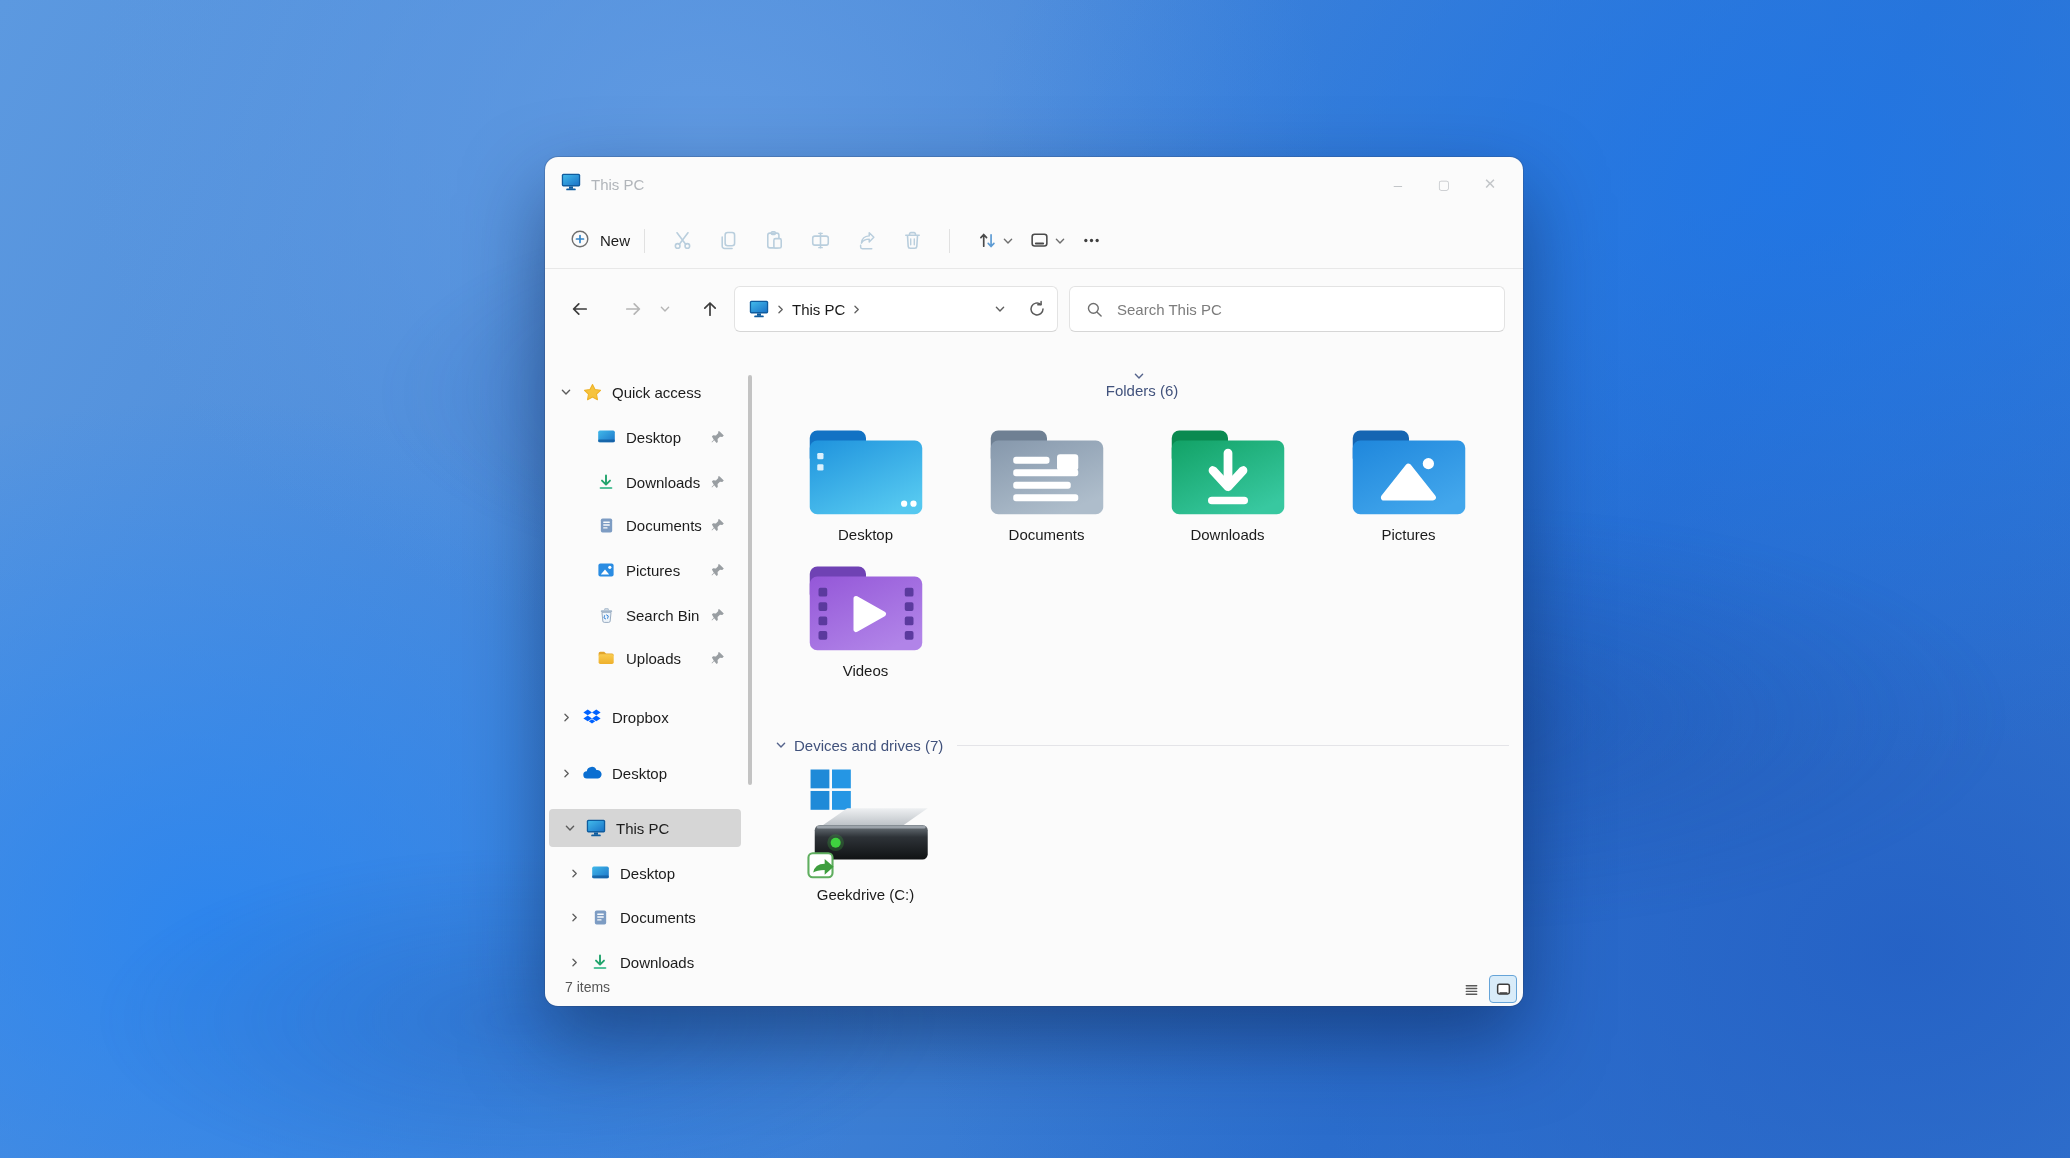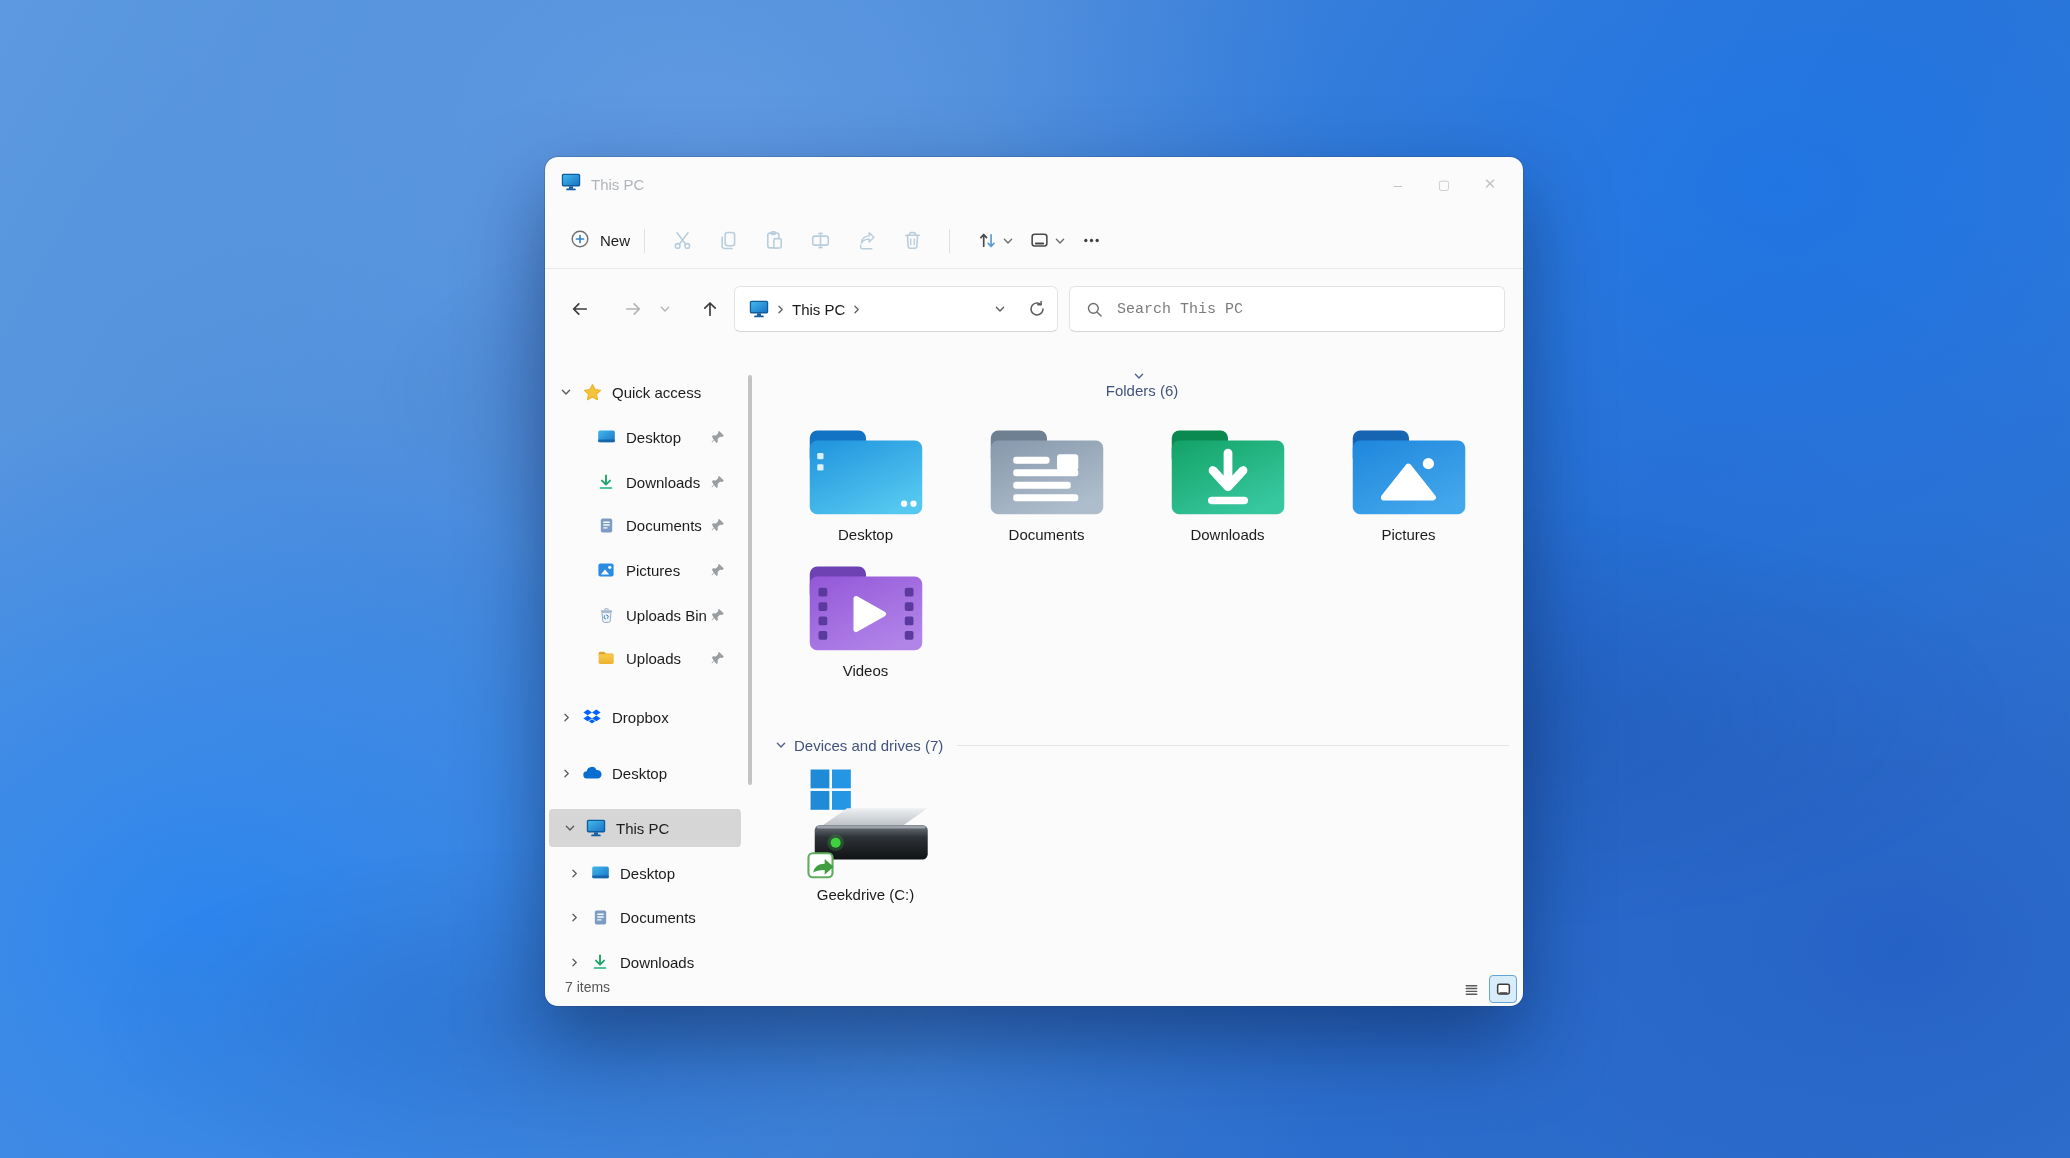--- a/index.html
+++ b/index.html
@@ -42,21 +42,21 @@
   .nav-enabled{color:#3c3c3c;}
   .nav-disabled{color:#b5b5b5;}
   .addressbar{position:absolute;left:189px;top:17px;width:322px;height:44px;background:#fff;
     border:1px solid #e3e3e3;border-bottom-color:#d6d6d6;border-radius:6px;display:flex;align-items:center;}
   .crumb-chev{color:#5f5f5f;margin:0 6px;display:flex;}
   .crumb-text{font-size:15px;color:#191919;}
   .addr-right{margin-left:auto;display:flex;align-items:center;color:#5a5a5a;}
   .searchbox{position:absolute;left:524px;top:17px;width:434px;height:44px;background:#fff;
     border:1px solid #e3e3e3;border-bottom-color:#d6d6d6;border-radius:6px;display:flex;align-items:center;}
   .searchbox input{border:none;outline:none;background:transparent;font-size:15px;color:#333;width:330px;
-    font-family:Liberation Mono, monospace;}
+    font-family:Liberation Sans, sans-serif;}
   .searchbox input::placeholder{color:#7c7c7c;}
   .search-icon{color:#6f6f6f;margin:0 12px 0 16px;display:flex;}
   
   .sidebar{position:absolute;left:0;top:192px;width:206px;bottom:34px;}
   .sbrow{position:absolute;left:0;width:200px;height:38px;display:flex;align-items:center;font-size:15px;color:#1c1c1c;text-align:right;}
   .sbrow .chev{width:14px;display:flex;justify-content:center;color:#5c5c5c;}
   .sbrow .sbicon{display:flex;align-items:center;justify-content:center;width:22px;}
   .sbrow .sblabel{margin-left:9px;white-space:nowrap;}
   .sbrow .pin{position:absolute;right:20px;display:flex;opacity:.85;}
   .sbrow.selected{background:#d6d6d6;border-radius:4px;left:4px;width:192px;}
@@ -384,21 +384,21 @@
       <div class="sbrow" style="top: 247px;">
         <span style="width: 50px; display: inline-block;"></span>
         <span class="sbicon">
           <svg viewBox="0 0 18 18" width="17" height="17">
             <path d="M4.2 5.6h9.6l-.9 9.2a1.6 1.6 0 0 1-1.6 1.5H6.7a1.6 1.6 0 0 1-1.6-1.5Z" fill="#eef4fa" stroke="#93a7bd" stroke-width="1"></path>
             <rect x="3" y="3.4" width="12" height="1.9" rx=".9" fill="#a3b6ca"></rect>
             <path d="M6.9 3.3 7.5 2h3l.6 1.3" fill="none" stroke="#a3b6ca" stroke-width="1.1"></path>
             <path d="M9 8.4l1.9 1.1-.7 2.5M8.1 12.6l-1.8-1 .7-2.5" fill="none" stroke="#2f7fd6" stroke-width="1" stroke-linecap="round"></path>
           </svg>
         </span>
-        <span class="sblabel">Uploads Bin</span>
+        <span class="sblabel">Search Bin</span>
         <span class="pin">
           <svg viewBox="0 0 14 14" width="14" height="14">
             <path d="M8.4 1.2 12.8 5.6 11.3 7 9 6.7 6.6 9.1 6.8 11.9 5.6 13.1 3.2 10.2 1 12.4 0.6 12 2.8 9.8 0.9 6.4 2.1 5.2 4.9 5.4 7.3 3 7 1.5Z" fill="#898e93"></path>
           </svg>
         </span>
       </div>
       <div class="sbrow" style="top: 290px;">
         <span style="width: 50px; display: inline-block;"></span>
         <span class="sbicon">
           <svg viewBox="0 0 18 18" width="18" height="18">

